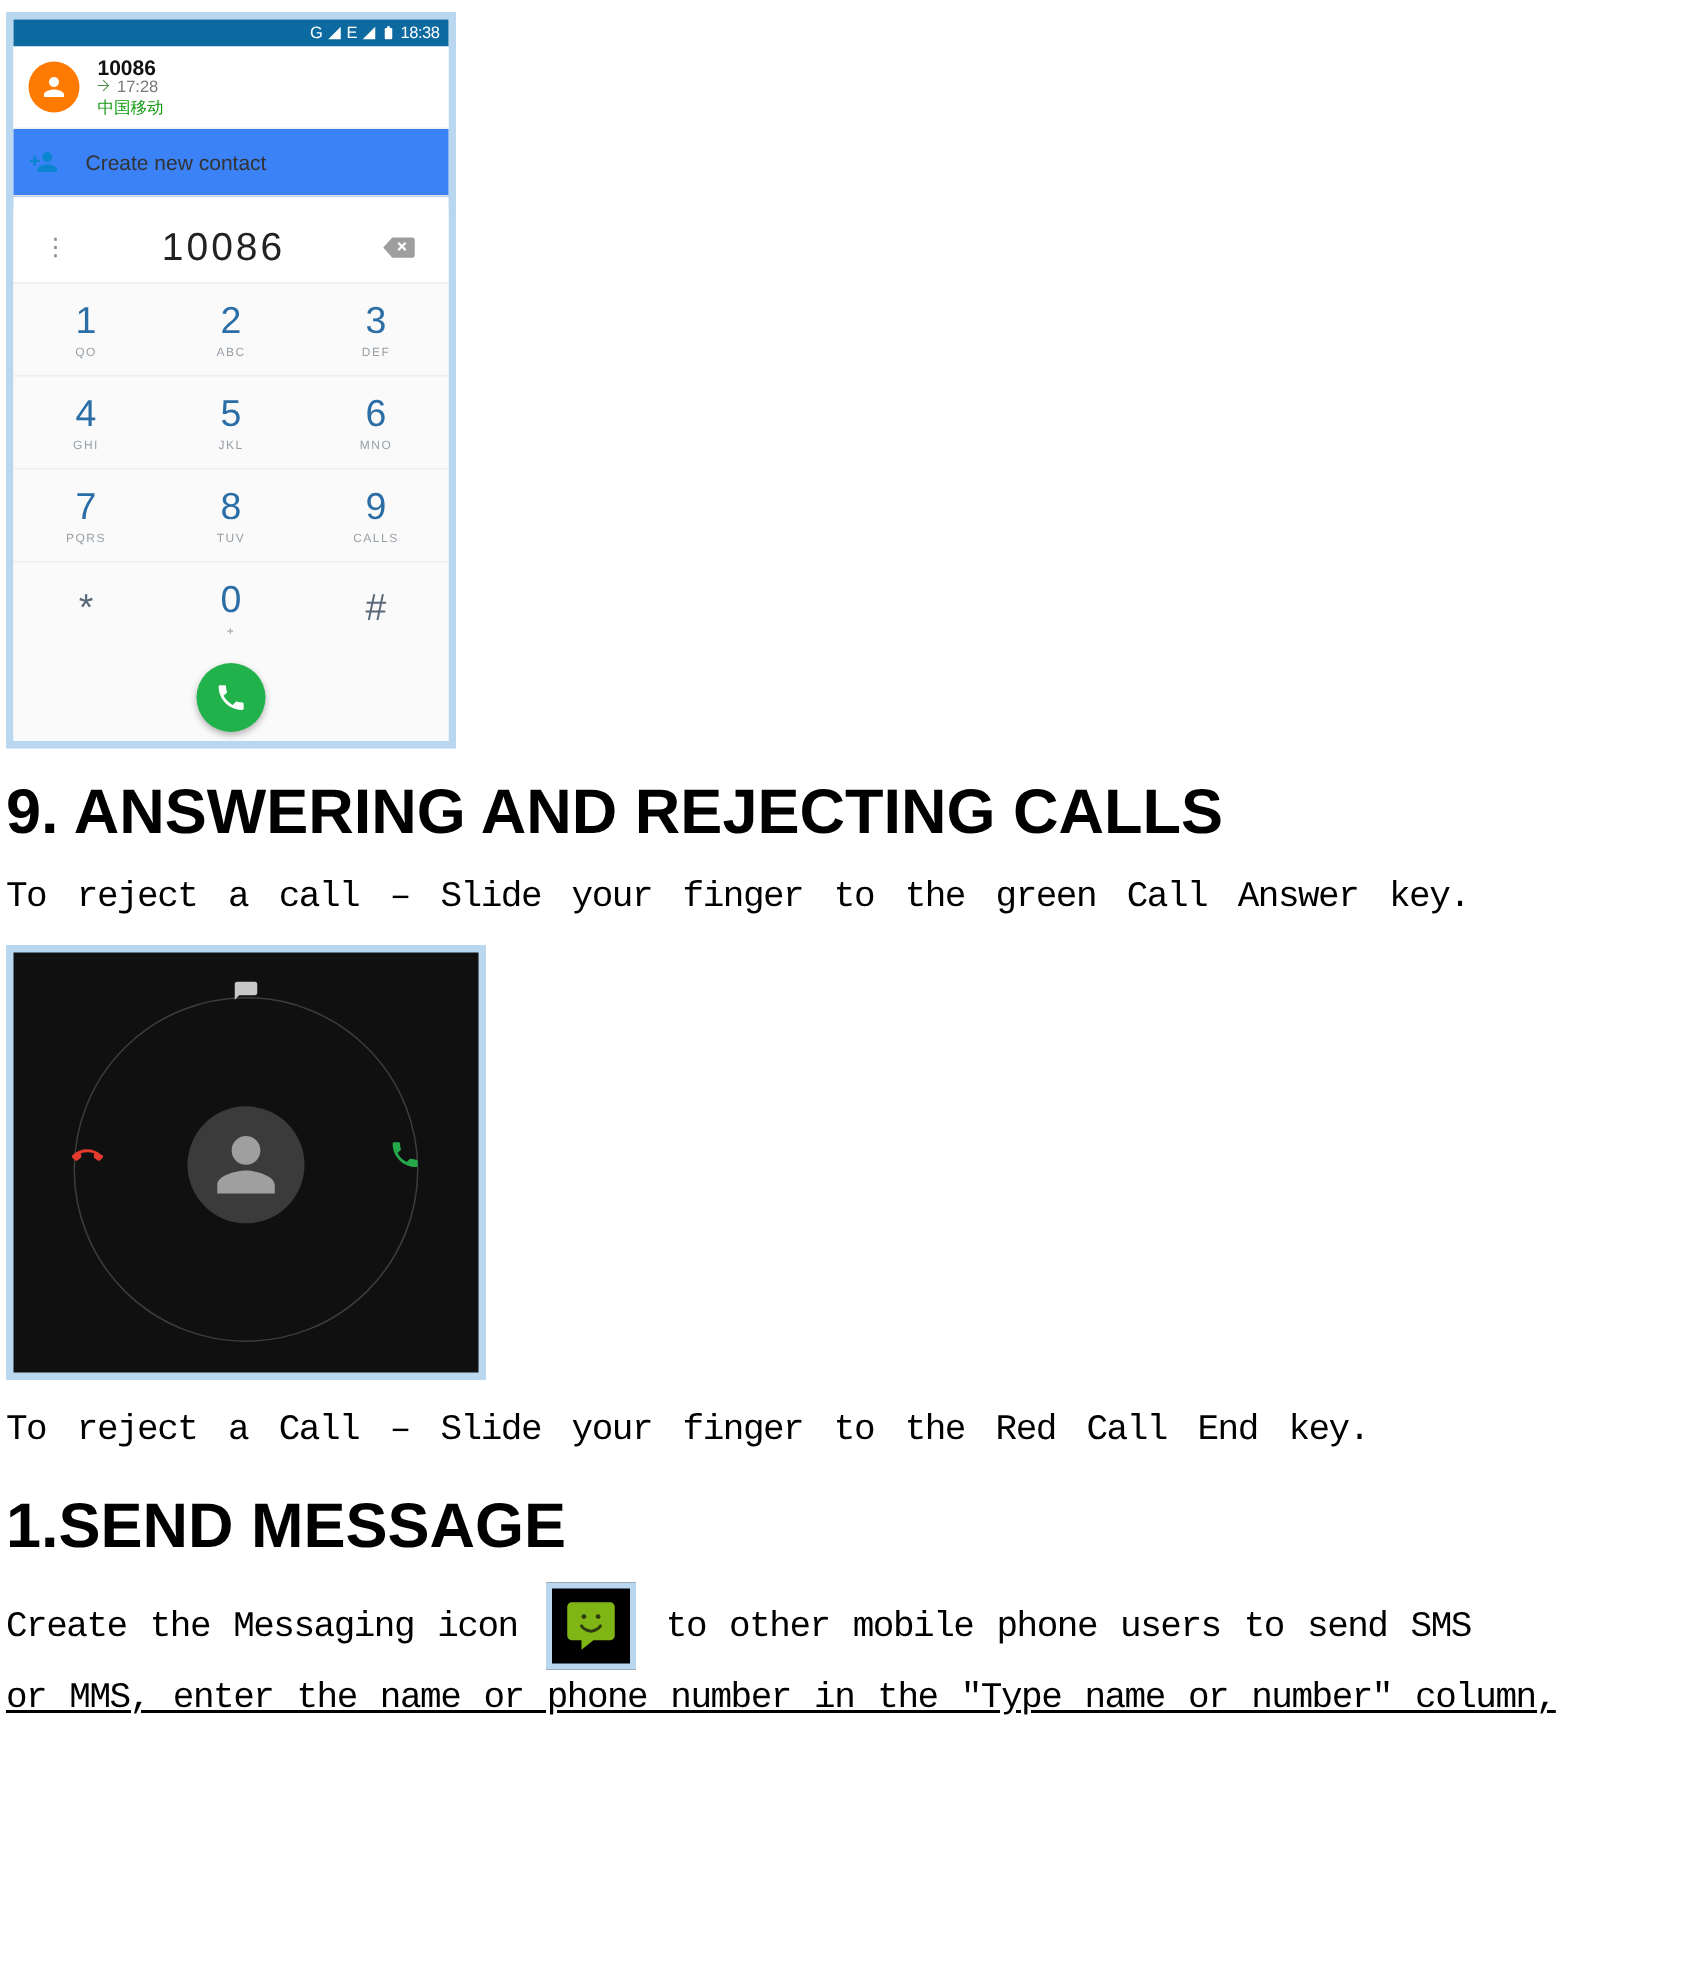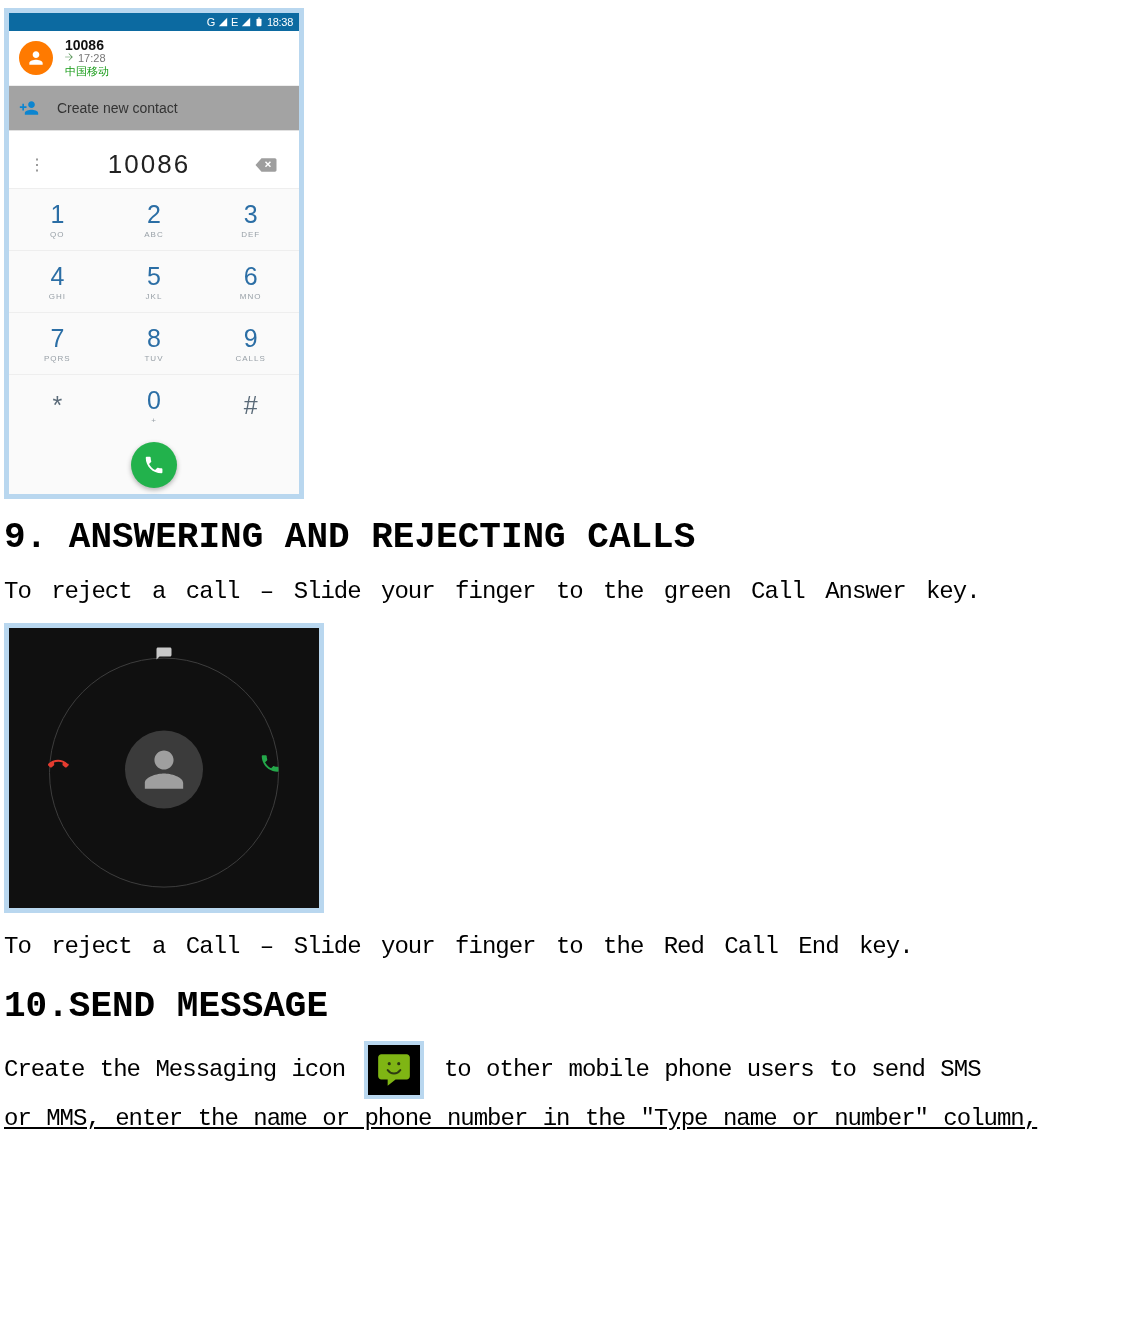--- a/index.html
+++ b/index.html
@@ -61,21 +61,21 @@
   .card-sub .arrow {
     width:8px;height:8px;transform:rotate(-45deg);
   }
   .card-sub .time{color:#777;margin-left:2px;}
   .card-tag { color:#139a13; font-size:11px; }
   .newcontact {
     display:flex;align-items:center;
     padding:12px 10px;
     font-size:14px;color:#333;
     border-bottom:1px solid #e0e0e0;
-    background:#a3a3a3;
+    background:#3b82f6;
   }
   .newcontact svg{width:20px;height:20px;fill:#0c85d0;margin-right:18px;}
   .number-row {
     display:flex;align-items:center;justify-content:space-between;
     padding:10px 20px 8px 20px;
     background:#fff;
     margin-top:8px;
   }
   .number-row .dots{color:#888;font-size:16px;}
   .number-row .num{
@@ -106,23 +106,23 @@
   }
   .callbtn{
     width:46px;height:46px;border-radius:50%;
     background:#22b24c;display:flex;align-items:center;justify-content:center;
     box-shadow:0 2px 5px rgba(0,0,0,.3);
   }
   .callbtn svg{width:22px;height:22px;fill:#fff;}
 
   
   h2.sec {
-    font-family:Liberation Mono, monospace;
+    font-family:Liberation Sans, sans-serif;
     font-weight:700;
-    font-size:36px;
+    font-size:42px;
     margin:18px 0 14px 0;
   }
   .body-mono {
     font-family:"Courier New",monospace;
     font-size:24px;
     line-height:1.7;
     letter-spacing:-1px;
   }
   .body-mono.wide{letter-spacing:-1px; word-spacing:7px;}
 
@@ -316,21 +316,21 @@
   </div>
   <div class="incall-center">
     <svg viewBox="0 0 24 24">
         <path d="M12 12c2.7 0 5-2.2 5-5S14.7 2 12 2 7 4.2 7 7s2.3 5 5 5zm0 2c-3.3 0-10 1.7-10 5v3h20v-3c0-3.3-6.7-5-10-5z"></path>
       </svg>
   </div>
 </div>
 
 <p class="body-mono wide">To reject a Call – Slide your finger to the Red Call End key.</p>
 
-<h2 class="sec">10.SEND MESSAGE</h2>
+<h2 class="sec">1.SEND MESSAGE</h2>
 
 <p class="body-mono" style="word-spacing:2px;">
   <span>Create the Messaging icon </span>
   <span class="msg-icon-wrap">
     <svg class="msg-bubble" viewBox="0 0 24 24">
       <path d="M20 2H4C2.9 2 2 2.9 2 4v12c0 1.1.9 2 2 2h4v4l5-4h7c1.1 0 2-.9 2-2V4c0-1.1-.9-2-2-2z"></path>
       <circle cx="9" cy="8" r="1" fill="#2d3a12"></circle>
       <circle cx="15" cy="8" r="1" fill="#2d3a12"></circle>
       <path d="M8 12c1 1.5 3 2.2 4 2.2s3-.7 4-2.2" stroke="#2d3a12" stroke-width="1.3" fill="none" stroke-linecap="round"></path>
     </svg>

